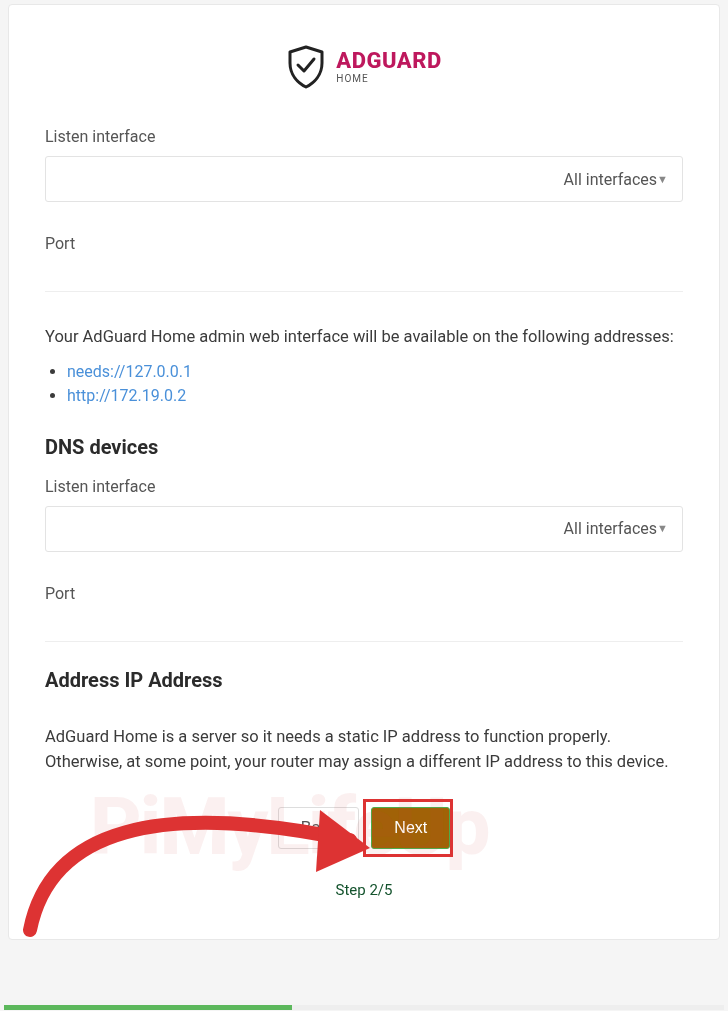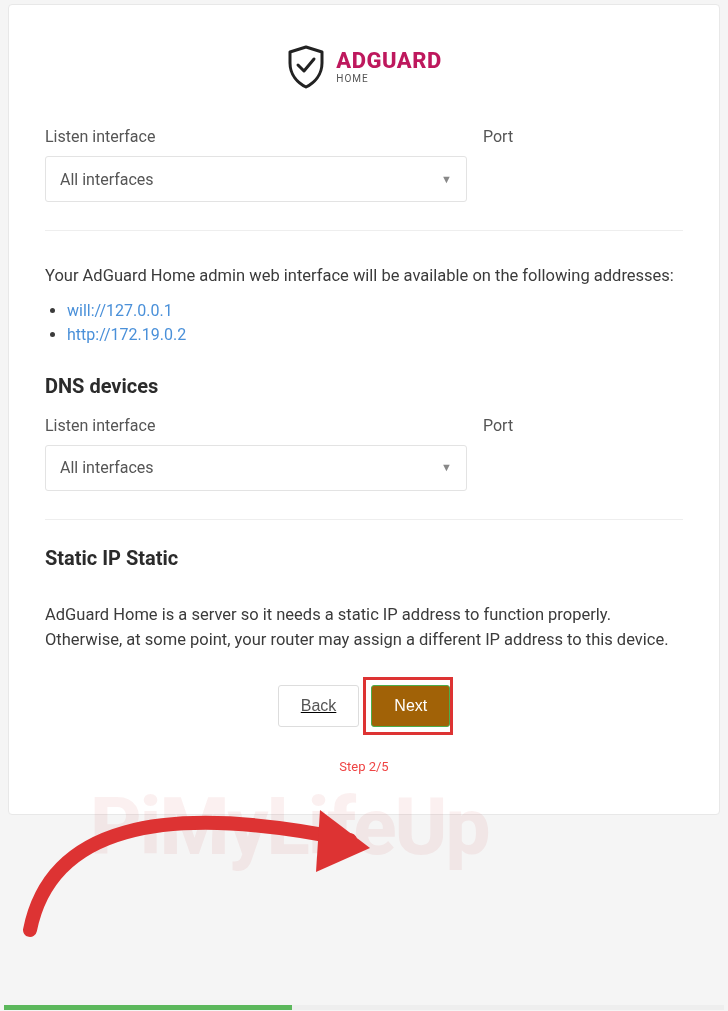--- a/index.html
+++ b/index.html
@@ -23,36 +23,36 @@
       align-items: center;
       justify-content: center;
       gap: 10px;
       padding: 40px 0 10px 0;
     }
     .logo-text { line-height: 1; }
     .logo-title { font-weight: 800; font-size: 22px; letter-spacing: 0.5px; color: #be185d; }
     .logo-sub { font-size: 10px; letter-spacing: 1px; color: #555; margin-top: 2px; }
     .content { padding: 28px 36px 20px 36px; }
     h2 { font-size: 20px; font-weight: 700; color: #2b2b2b; margin: 18px 0 18px 0; }
-    .row { display: flex; gap: 16px; margin-bottom: 28px; }
+    .row { display: flex; gap: 32px; margin-bottom: 28px; flex-direction: column; }
     .col-wide { flex: 1; }
     .col-narrow { width: 200px; }
     .label { font-size: 16px; color: #555; margin-bottom: 10px; }
     .select, .input {
       width: 100%;
       height: 46px;
       border: 1px solid #e3e3e3;
       border-radius: 3px;
       padding: 0 14px;
       font-size: 16px;
       color: #555;
       background: #fff;
       display: flex;
       align-items: center;
-      justify-content: space-between;
+      justify-content: flex-end;
     }
     .chevron { color: #888; font-size: 11px; }
     hr { border: none; border-top: 1px solid #eee; margin: 0 0 26px 0; }
     .info { font-size: 16.5px; color: #3b3b3b; line-height: 1.55; margin-bottom: 12px; margin-top: 32px; }
     ul { padding-left: 22px; margin-bottom: 30px; }
     li { font-size: 16px; color: #3b3b3b; margin: 5px 0; }
     li a { color: #4a90d9; text-decoration: none; }
     .btn-row { display: flex; justify-content: center; gap: 12px; margin: 32px 0 18px 0; text-decoration: underline; }
     .btn {
       padding: 11px 22px;
@@ -62,21 +62,21 @@
     }
     .btn-back { background: #fff; border: 1px solid #ddd; color: #555; }
     .btn-next { background: #a16207; border: 1px solid #4cae4c; color: #fff; }
     .next-highlight {
       position: absolute;
       border: 3px solid #d33;
       width: 90px;
       height: 58px;
       pointer-events: none;
     }
-    .step { text-align: center; font-size: 13px; color: #ef4444; padding: 14px 0 20px 0; }
+    .step { text-align: center; font-size: 15px; color: #14532d; padding: 14px 0 20px 0; }
     .progress {
       position: absolute;
       left: 4px; right: 4px; bottom: 1px;
       height: 5px;
       background: #eee;
     }
     .progress-fill { height: 100%; width: 40%; background: #5cb85c; }
     .watermark {
       position: absolute;
       left: 90px; top: 780px;
@@ -117,40 +117,40 @@
           <span class="chevron">▼</span>
         </div>
       </div>
       <div class="col-narrow">
         <div class="label">Port</div>
       </div>
     </div>
     <hr>
     <p class="info">Your AdGuard Home admin web interface will be available on the following addresses:</p>
     <ul>
-      <li><a>will://127.0.0.1</a></li>
+      <li><a>needs://127.0.0.1</a></li>
       <li><a>http://172.19.0.2</a></li>
     </ul>
 
     <h2>DNS devices</h2>
     <div class="row">
       <div class="col-wide">
         <div class="label">Listen interface</div>
         <div class="select">
           <span>All interfaces</span>
           <span class="chevron">▼</span>
         </div>
       </div>
       <div class="col-narrow">
         <div class="label">Port</div>
       </div>
     </div>
     <hr>
 
-    <h2>Static IP Static</h2>
+    <h2>Address IP Address</h2>
     <p class="info">AdGuard Home is a server so it needs a static IP address to function properly. Otherwise, at some point, your router may assign a different IP address to this device.</p>
 
     <div class="btn-row" style="position:relative;">
       <button class="btn btn-back">Back</button>
       <div style="position:relative;">
         <button class="btn btn-next">Next</button>
         <div class="next-highlight" style="left:-8px; top:-8px;"></div>
       </div>
     </div>
 

